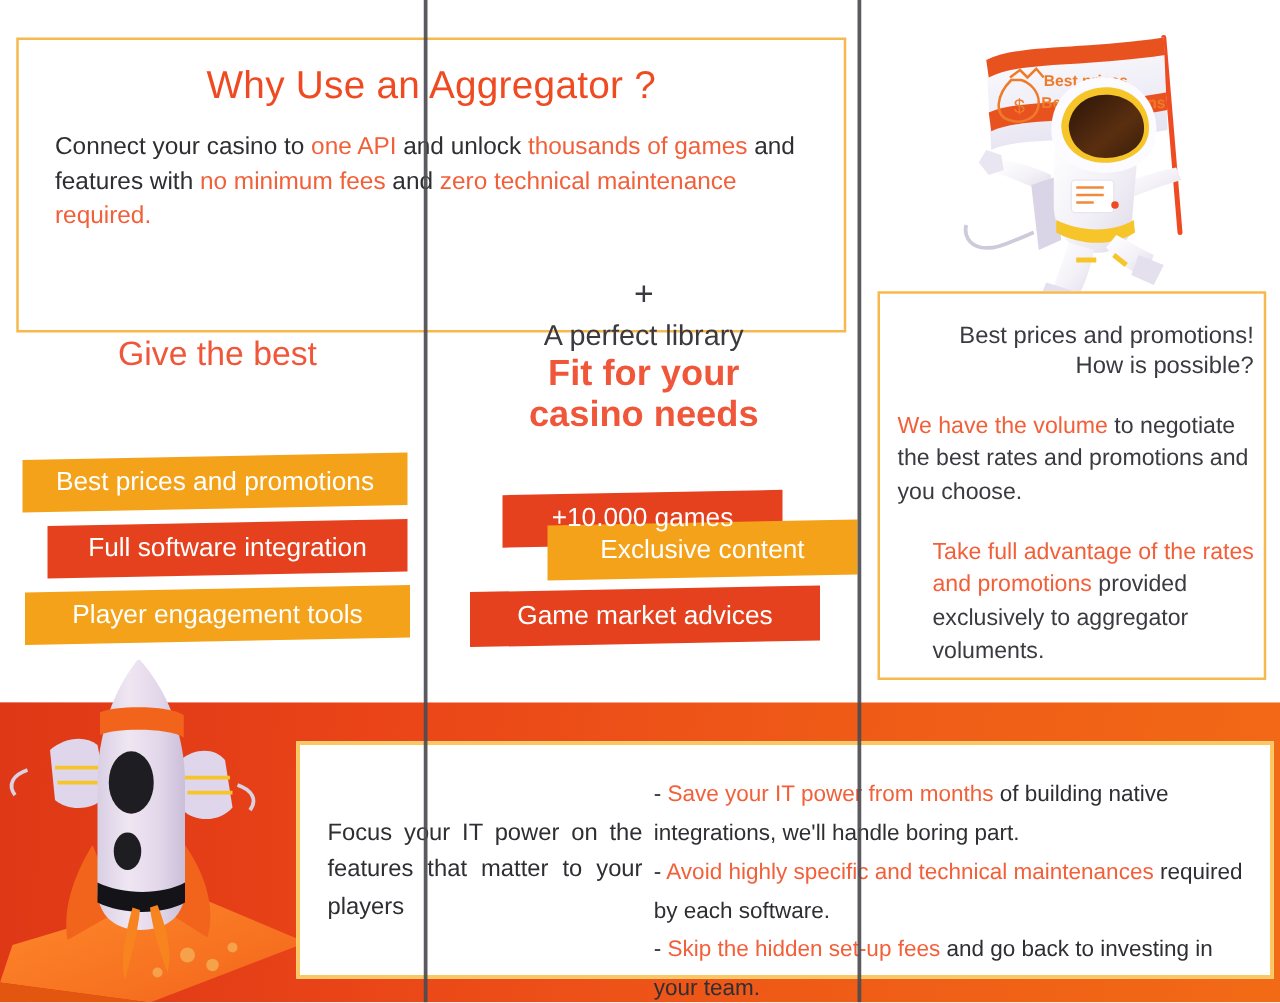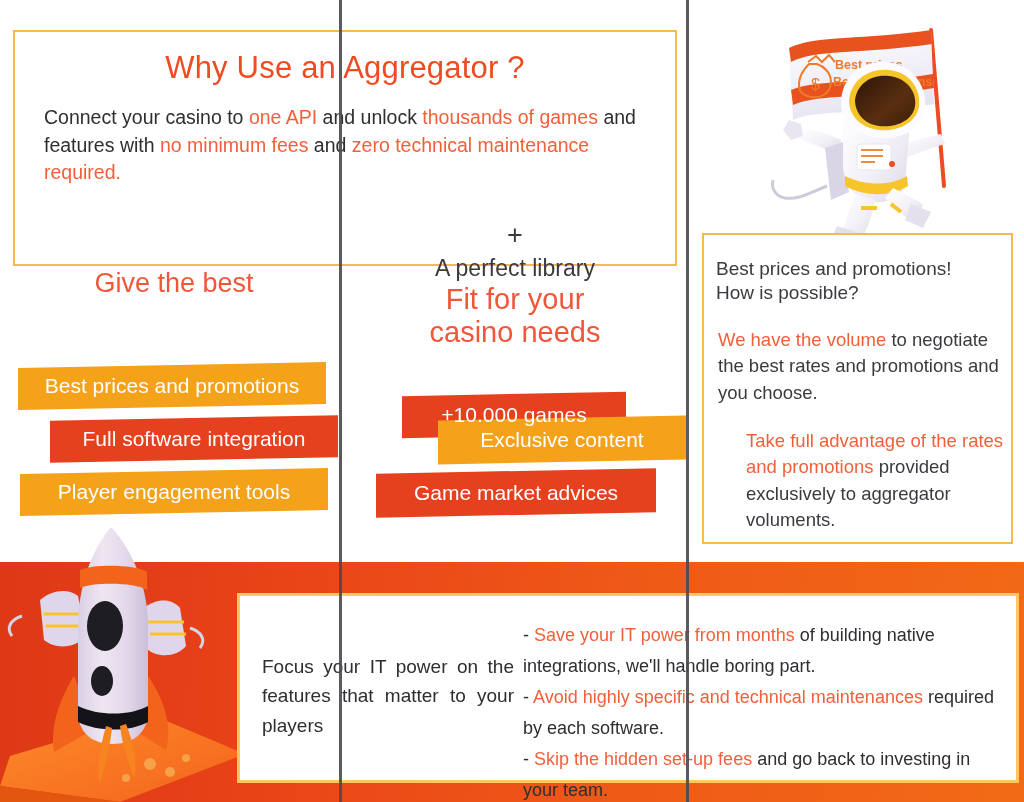--- a/index.html
+++ b/index.html
@@ -50,21 +50,21 @@
 
   
   .col-head{position:absolute;text-align:center;}
   .col-head .line-red{color:#f0573a;}
   .col-head .line-dark{color:#3a3a40;}
 
   #leftHead{left:14px;top:268px;width:320px;font-size:27px;line-height:1.17;}
   #midHead{left:356px;top:222px;width:318px;}
   #midHead .plus{font-size:27px;color:#3a3a40;line-height:1;display:block;margin-bottom:6px;}
   #midHead .sub{font-size:23px;color:#3a3a40;display:block;line-height:1.2;}
-  #midHead .big{font-size:29px;color:#f0573a;display:block;line-height:1.16;}
+  #midHead .big{font-size:29px;color:#f0573a;display:block;line-height:1.16;font-weight:bold;}
 
   
   .badge{
     position:absolute;
     color:#ffffff;
     font-size:21px;
     display:flex;align-items:center;justify-content:center;
     box-sizing:border-box;
     text-align:center;
     white-space:nowrap;
@@ -73,31 +73,31 @@
     position:absolute;left:0;top:0;right:0;bottom:0;
     transform:skewY(-1.1deg);
     z-index:0;
   }
   .badge .txt{position:relative;z-index:1;padding:0 14px;}
   .amber .bg{background:#f3a21a;}
   .red .bg{background:#e5411f;}
 
   
   #lb1{left:18px;top:365px;width:308px;height:42px;}
-  #lb2{left:38px;top:418px;width:288px;height:42px;margin-left:12px;}
+  #lb2{left:38px;top:418px;width:288px;height:42px;}
   #lb3{left:20px;top:471px;width:308px;height:42px;}
   
   #mb1{left:402px;top:366px;width:224px;height:42px;margin-top:28px;}
   #mb2{left:390px;top:418px;width:248px;height:44px;margin-left:48px;}
   #mb3{left:376px;top:471px;width:280px;height:44px;}
 
   
   .rpanel{left:702px;top:233px;width:311px;height:311px;}
   .rpanel .rp-title{
-    position:absolute;left:12px;top:22px;width:287px;text-align:left;
+    position:absolute;left:12px;top:22px;width:287px;text-align:right;
     font-size:19px;line-height:1.28;color:#3a3a40;
   }
   .rpanel .rp-p1{
     position:absolute;left:14px;top:92px;width:290px;
     font-size:18.5px;line-height:1.43;color:#3a3a40;
   }
   .rpanel .rp-p2{
     position:absolute;left:14px;top:193px;width:290px;
     font-size:18.5px;line-height:1.43;color:#3a3a40;margin-left:28px;
   }

